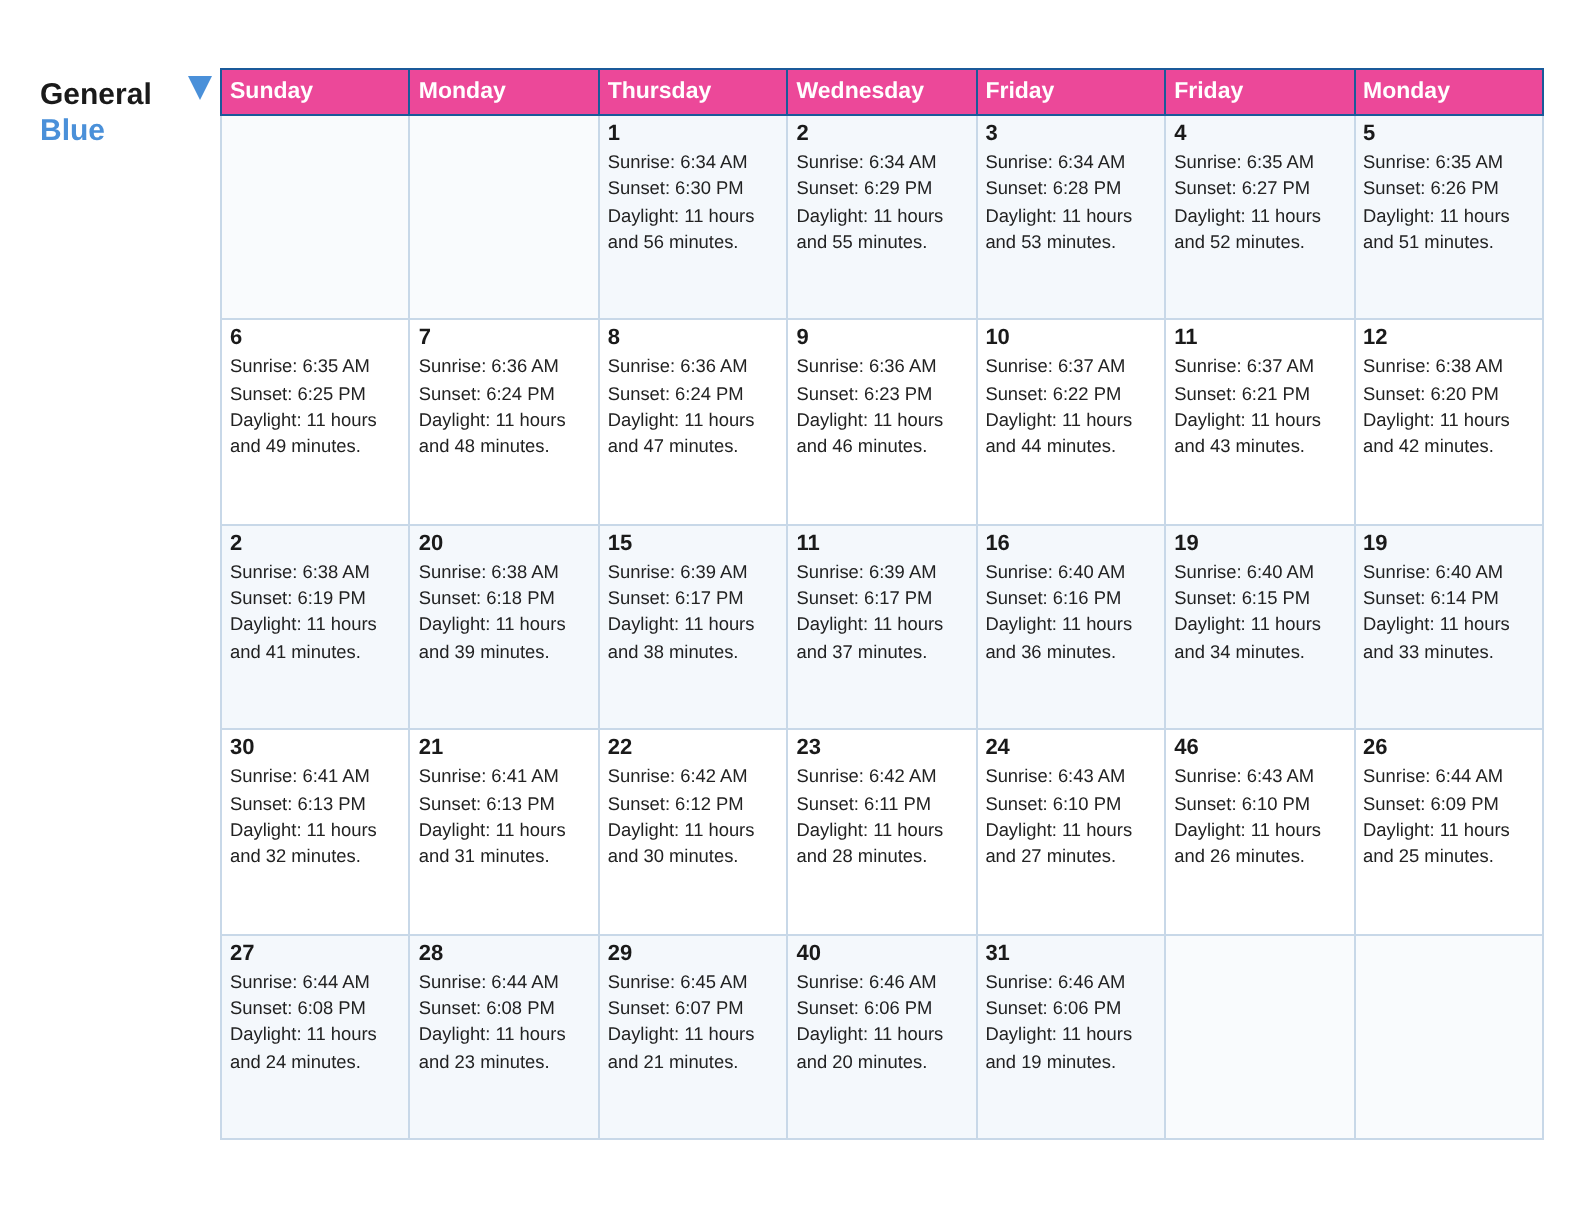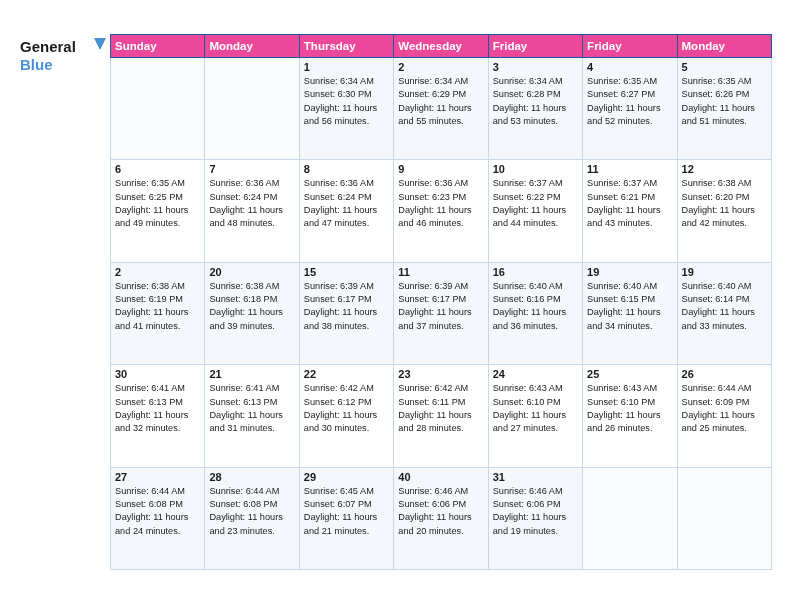--- a/index.html
+++ b/index.html
@@ -291,21 +291,21 @@
 and 28 minutes.</div>
           </td>
           <td>
             <span class="day-number">24</span>
             <div class="day-info" style="white-space: pre-line;">Sunrise: 6:43 AM
 Sunset: 6:10 PM
 Daylight: 11 hours
 and 27 minutes.</div>
           </td>
           <td>
-            <span class="day-number">25</span>
+            <span class="day-number">46</span>
             <div class="day-info" style="white-space: pre-line;">Sunrise: 6:43 AM
 Sunset: 6:10 PM
 Daylight: 11 hours
 and 26 minutes.</div>
           </td>
           <td>
             <span class="day-number">26</span>
             <div class="day-info" style="white-space: pre-line;">Sunrise: 6:44 AM
 Sunset: 6:09 PM
 Daylight: 11 hours

